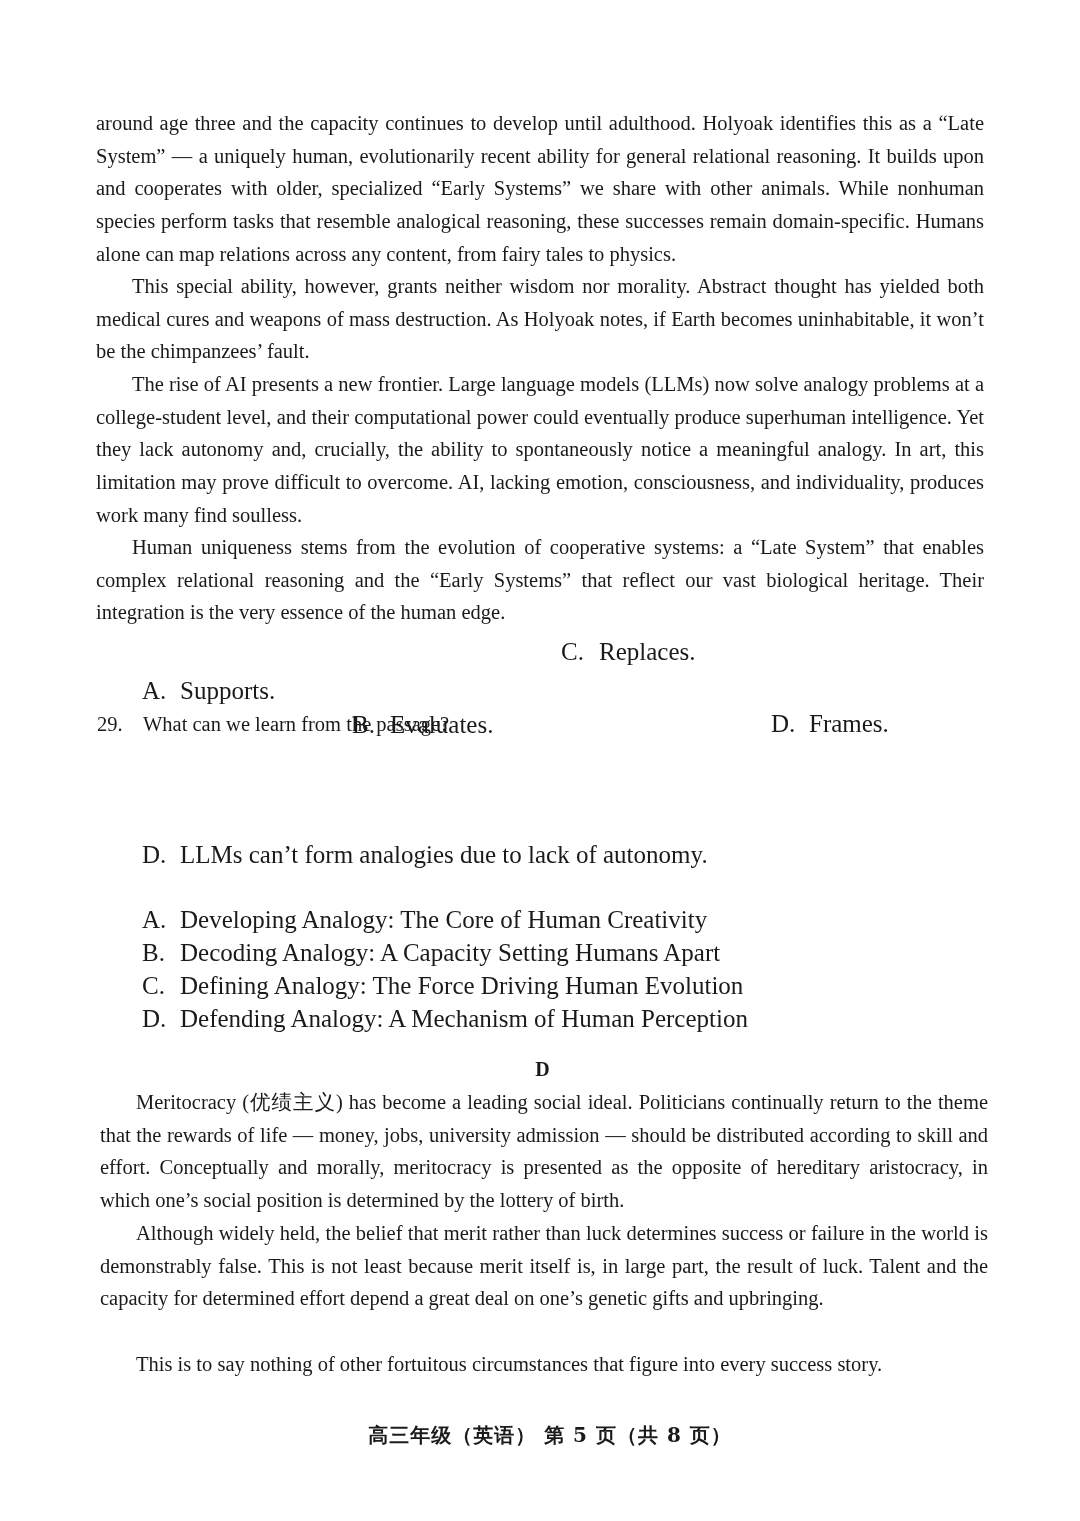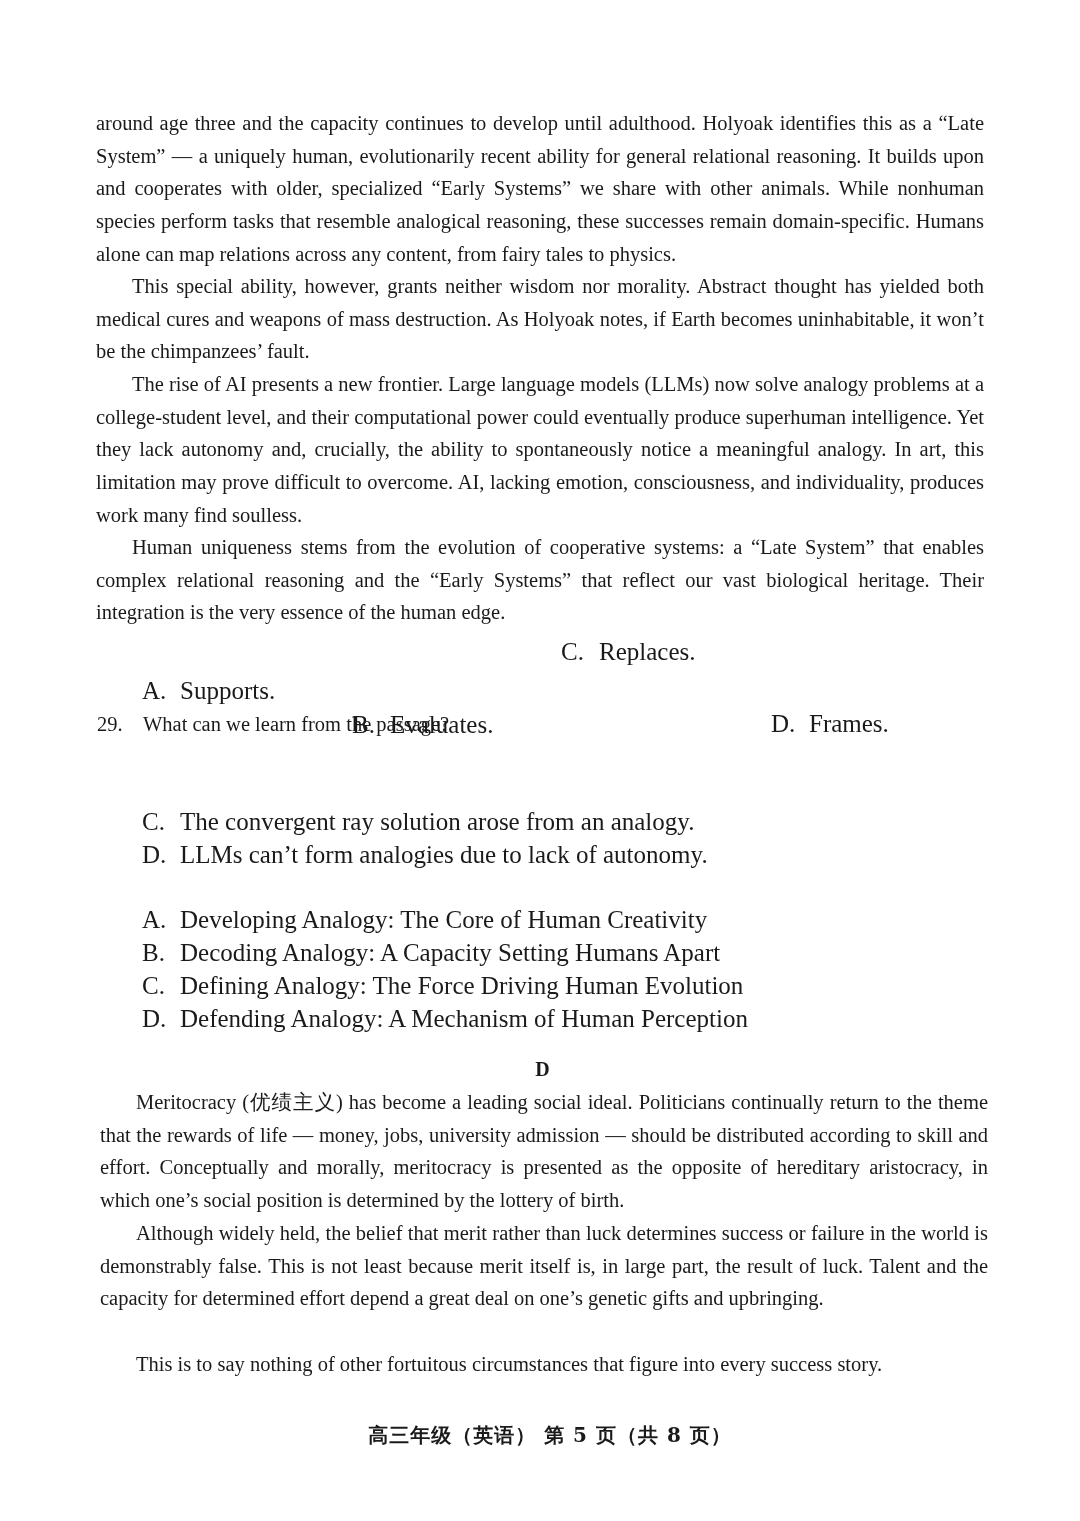--- a/index.html
+++ b/index.html
@@ -48,23 +48,20 @@
   <div class="opt" style="top:636px; left:561px;">
     <span class="lbl">C.</span><span>Replaces.</span>
   </div>
   <div class="opt" style="top:708px; left:771px;">
     <span class="lbl">D.</span><span>Frames.</span>
   </div>
 
   <div class="q" style="top:708px;">
     <span class="num">29.</span><span>What can we learn from the passage?</span>
   </div>
-  <div class="opt" style="top:806px; left:142px;">
-    <span class="lbl">C.</span><span>The convergent ray solution arose from an analogy.</span>
-  </div>
   <div class="opt" style="top:839px; left:142px;">
     <span class="lbl">D.</span><span>LLMs can’t form analogies due to lack of autonomy.</span>
   </div>
 
   <div class="opt" style="top:937px; left:142px;">
     <span class="lbl">B.</span><span>Decoding Analogy: A Capacity Setting Humans Apart</span>
   </div>
   <div class="opt" style="top:904px; left:142px;">
     <span class="lbl">A.</span><span>Developing Analogy: The Core of Human Creativity</span>
   </div>

